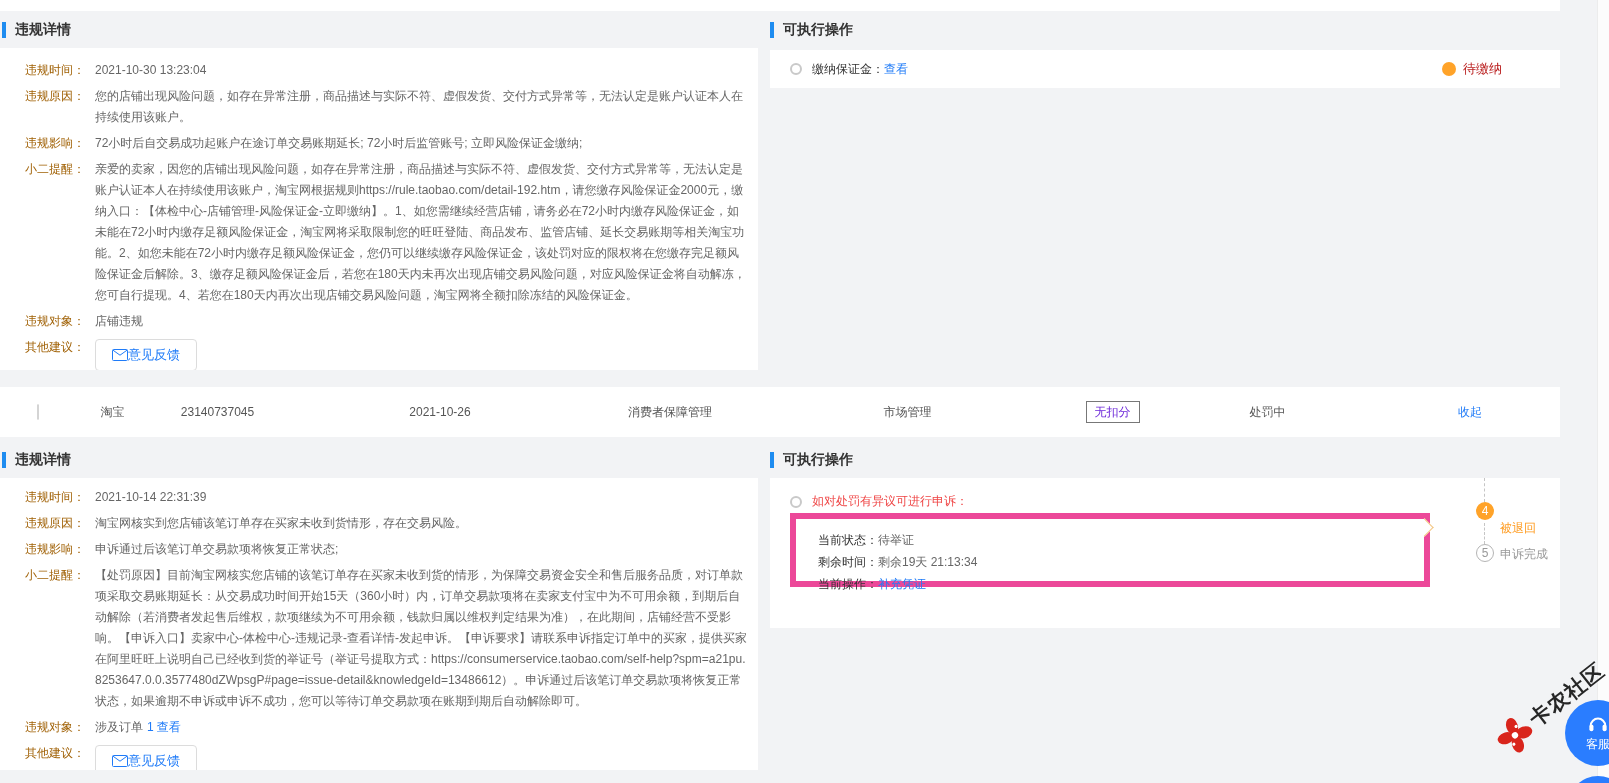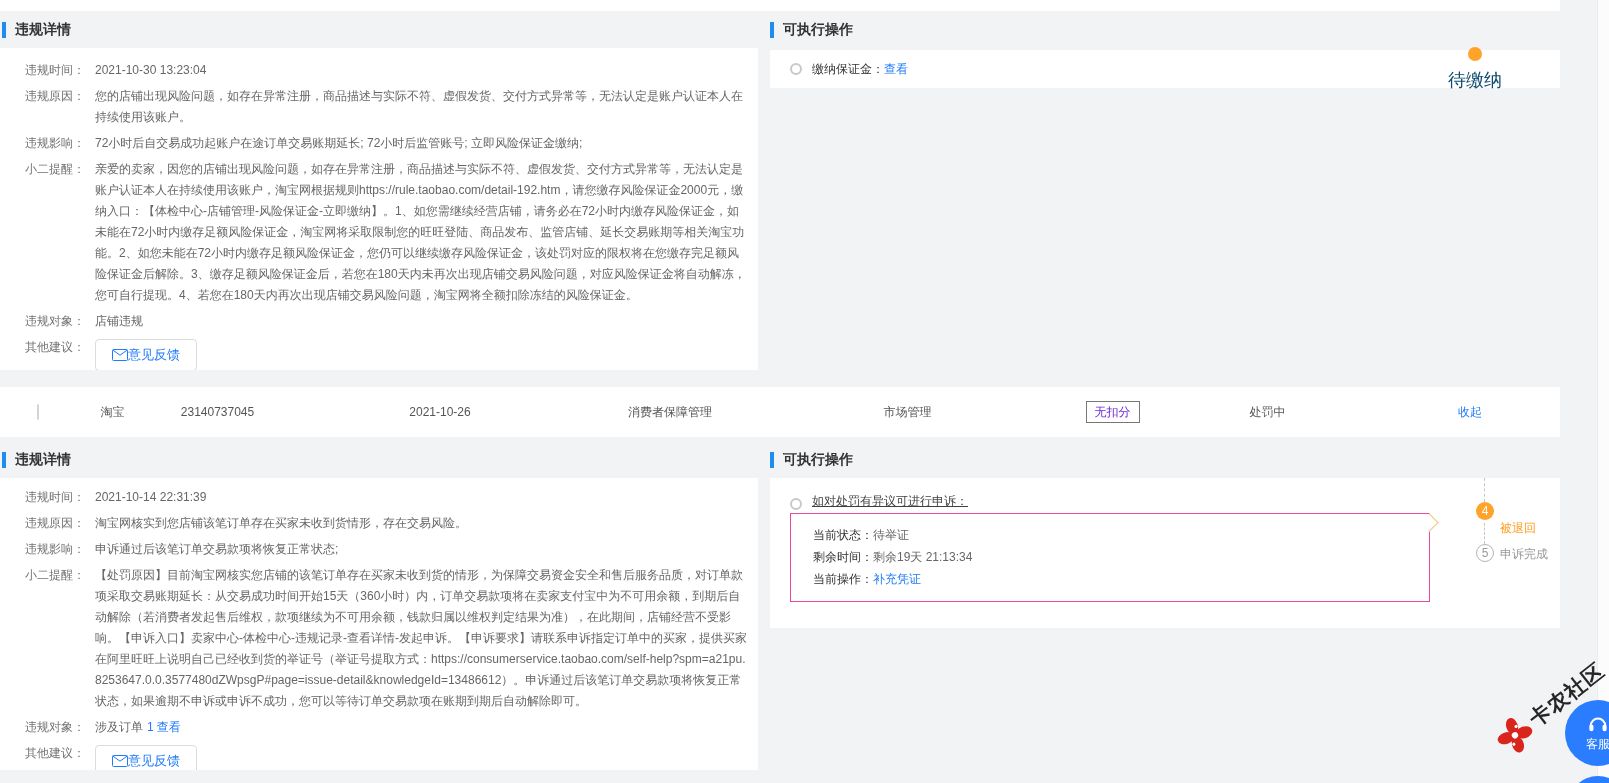--- a/index.html
+++ b/index.html
@@ -15,40 +15,40 @@
   .panel-header{position:absolute;display:flex;align-items:center;height:37px;}
   .hdr-bar{width:4px;height:16px;background:#1e8cf0;margin-right:9px;}
   .hdr-title{font-size:14px;font-weight:bold;color:#333;}
 
   
   .card{position:absolute;background:#fff;box-sizing:border-box;overflow:hidden;}
   #card1-left{left:0;top:48px;width:758px;height:322px;padding:12px 0 0 25px;}
   #card2-left{left:0;top:478px;width:758px;height:292px;padding:9px 0 0 25px;}
 
   .field{display:flex;margin-bottom:5px;font-size:12px;line-height:21px;}
-  .f-label{width:70px;flex-shrink:0;color:#737373;}
+  .f-label{width:70px;flex-shrink:0;color:#a16207;}
   .f-value{width:652px;color:#666;word-break:break-all;}
   .f-link{color:#1f7bf8;cursor:pointer;text-decoration:none;}
   .f-num{color:#1f7bf8;margin:0 3px 0 4px;}
 
   .feedback-btn{display:inline-flex;align-items:center;border:1px solid #dcdcdc;
     border-radius:4px;background:#fff;height:32px;padding:0 16px;color:#1f7bf8;
     font-size:13px;cursor:pointer;margin-top:2px;}
 
   
   #ops1-row{position:absolute;left:770px;top:50px;width:790px;height:38px;background:#fff;
     display:flex;align-items:center;padding:0 58px 0 20px;box-sizing:border-box;font-size:12px;color:#333;}
   .bullet{width:8px;height:8px;border:2px solid #c9c9c9;border-radius:50%;margin-right:10px;flex-shrink:0;background:#fff;}
-  .badge{margin-left:auto;display:flex;align-items:center;gap:7px;color:#0c4a6e;font-size:18px;flex-direction:column;}
+  .badge{margin-left:auto;display:flex;align-items:center;gap:7px;color:#b91c1c;font-size:13px;}
   .badge-dot{width:14px;height:14px;background:#ffa329;border-radius:50%;}
 
   
   #ops2-card{position:absolute;left:770px;top:478px;width:790px;height:150px;background:#fff;box-sizing:border-box;}
-  .prompt-row{display:flex;align-items:flex-end;padding:15px 0 0 20px;font-size:12px;color:#404040;text-decoration:underline;}
-  .appeal-box{position:absolute;left:20px;top:35px;width:640px;height:89px;border:1px solid #ec4899;
+  .prompt-row{display:flex;align-items:center;padding:15px 0 0 20px;font-size:12px;color:#ef4444;}
+  .appeal-box{position:absolute;left:20px;top:35px;width:640px;height:74px;border:6px solid #ec4899;
     background:#fff;padding:10px 0 0 22px;box-sizing:border-box;font-size:12px;}
   .appeal-row{display:flex;line-height:22px;}
   .ap-label{color:#333;}
   .ap-value{color:#666;}
   .notch{position:absolute;right:-7px;top:2px;width:12px;height:12px;background:#fff;
     border-top:1px solid #f3c57f;border-right:1px solid #f3c57f;transform:rotate(45deg);}
   .steps{position:absolute;left:706px;top:0;width:84px;height:150px;}
   .dash{position:absolute;left:8px;width:0;border-left:1px dashed #c5c5c5;}
   .dash1{top:0;height:24px;}
   .dash2{top:45px;height:21px;}

